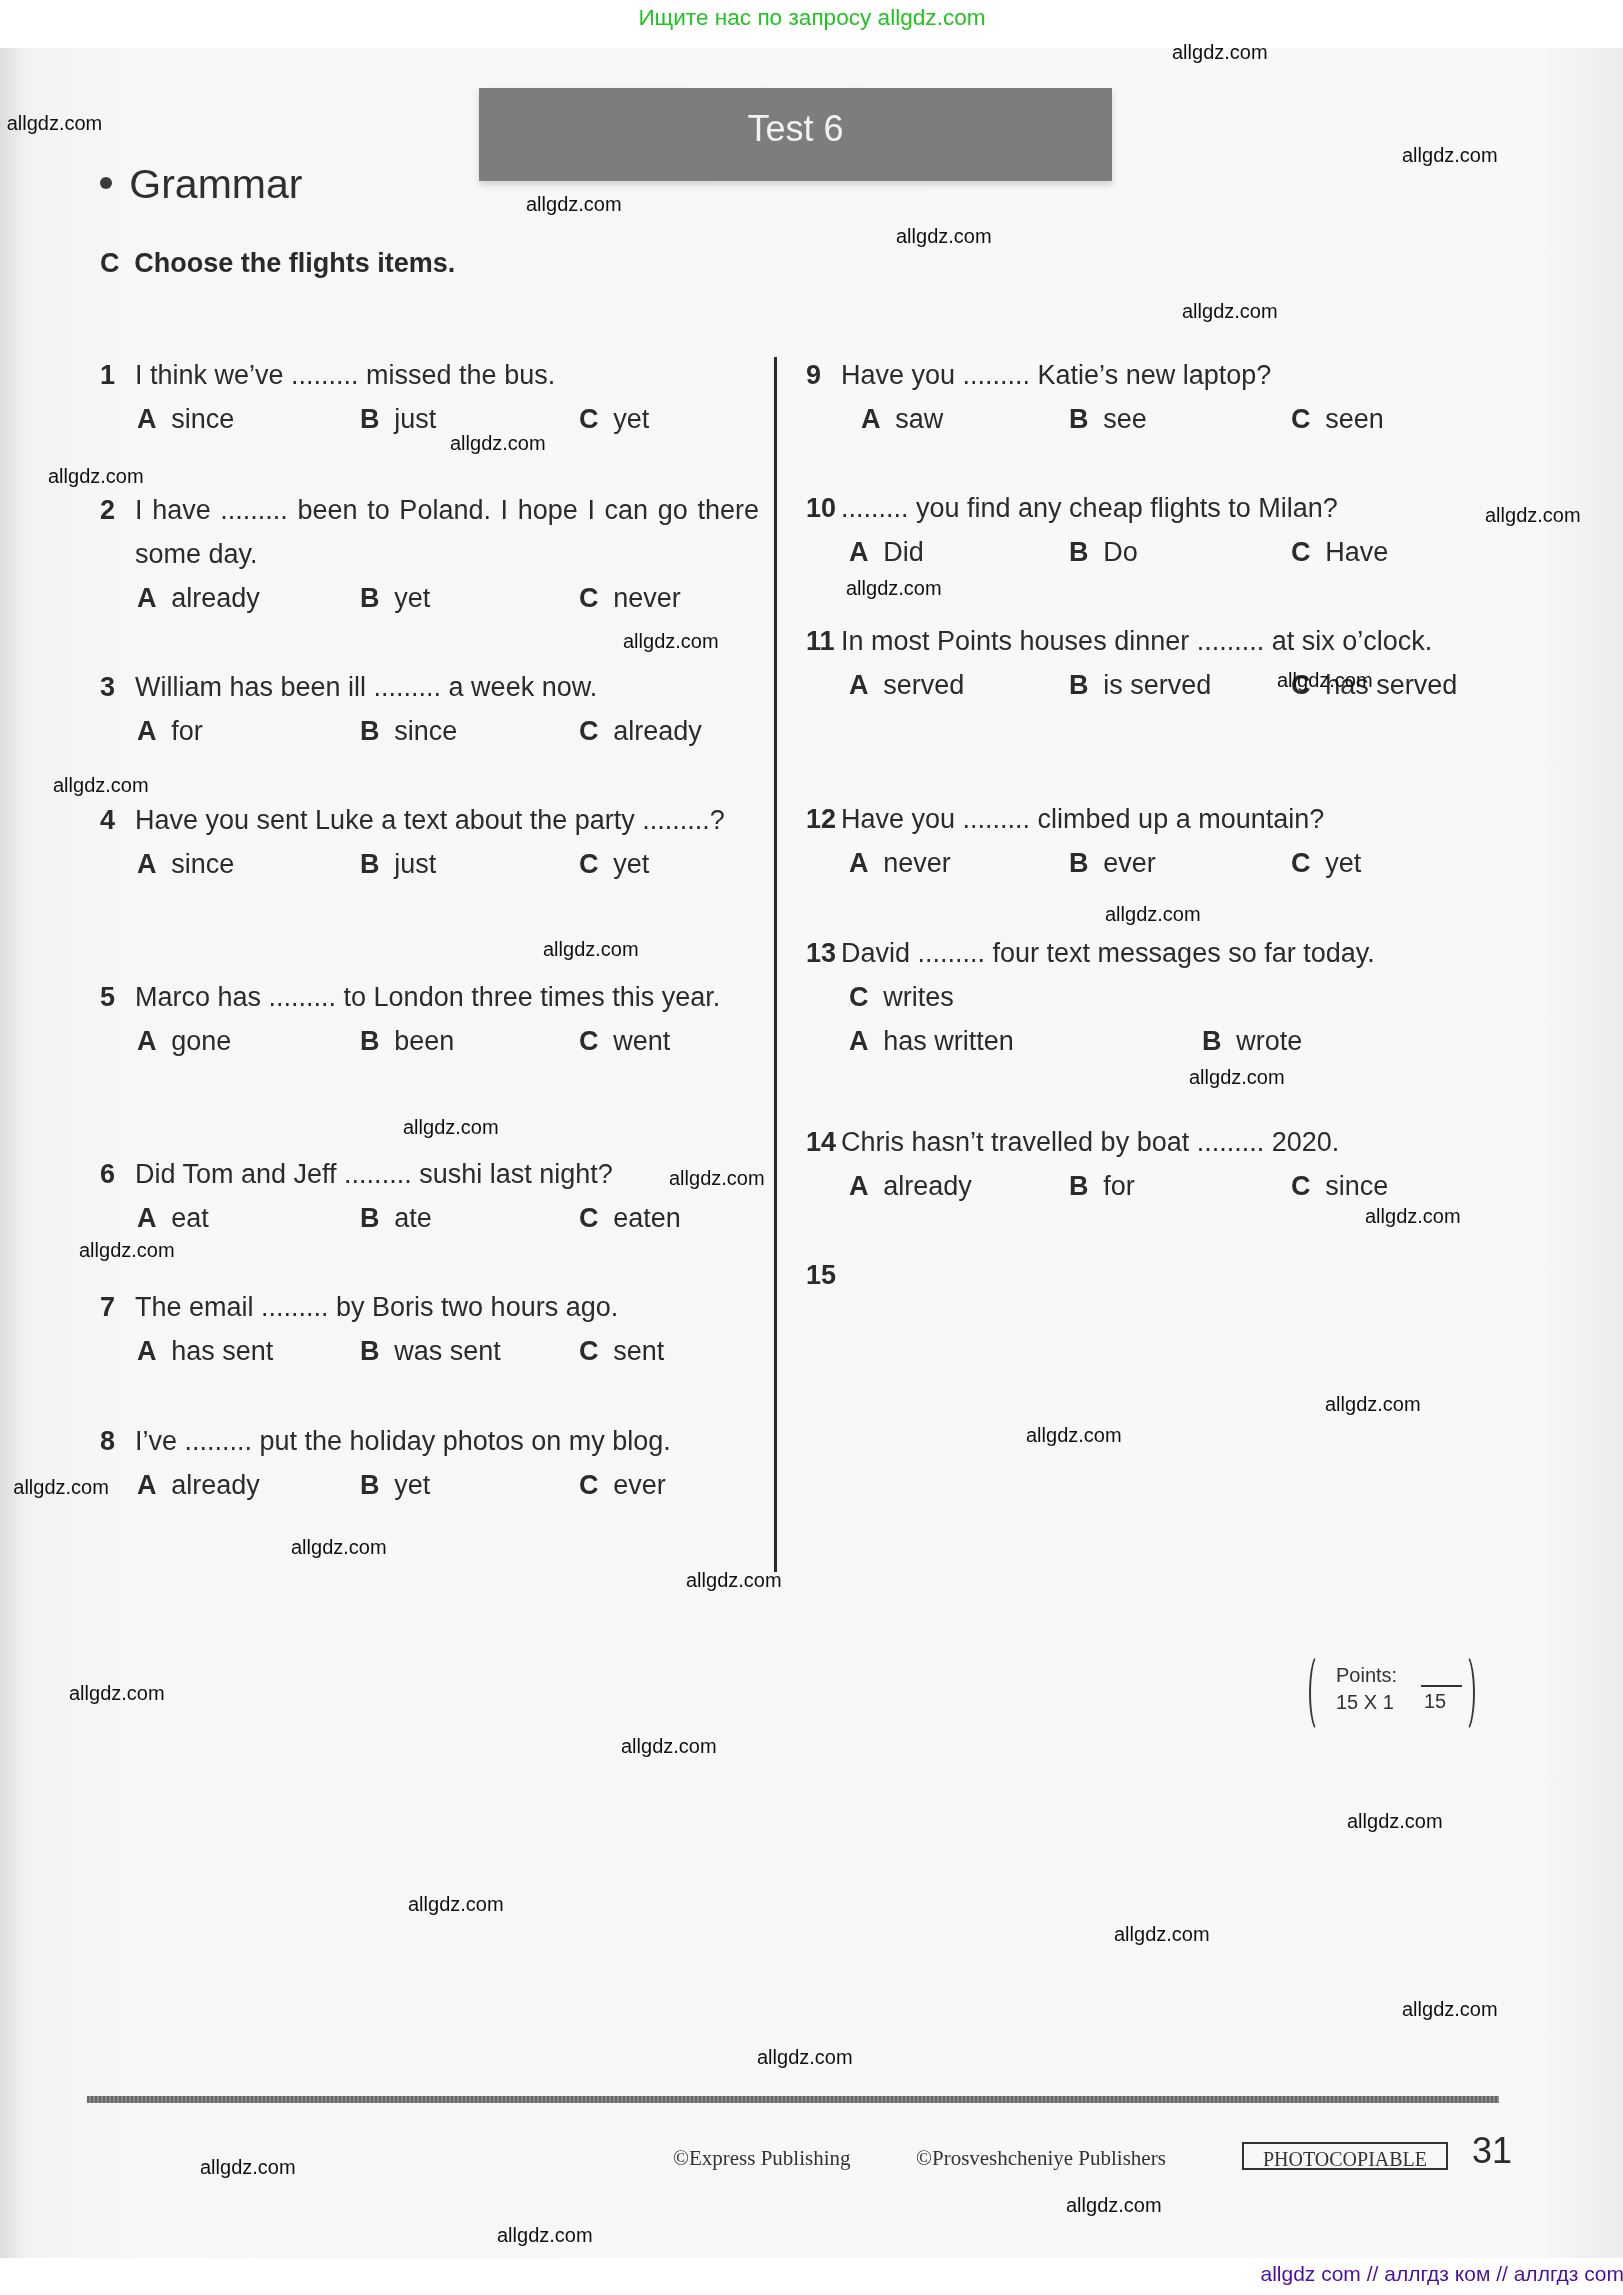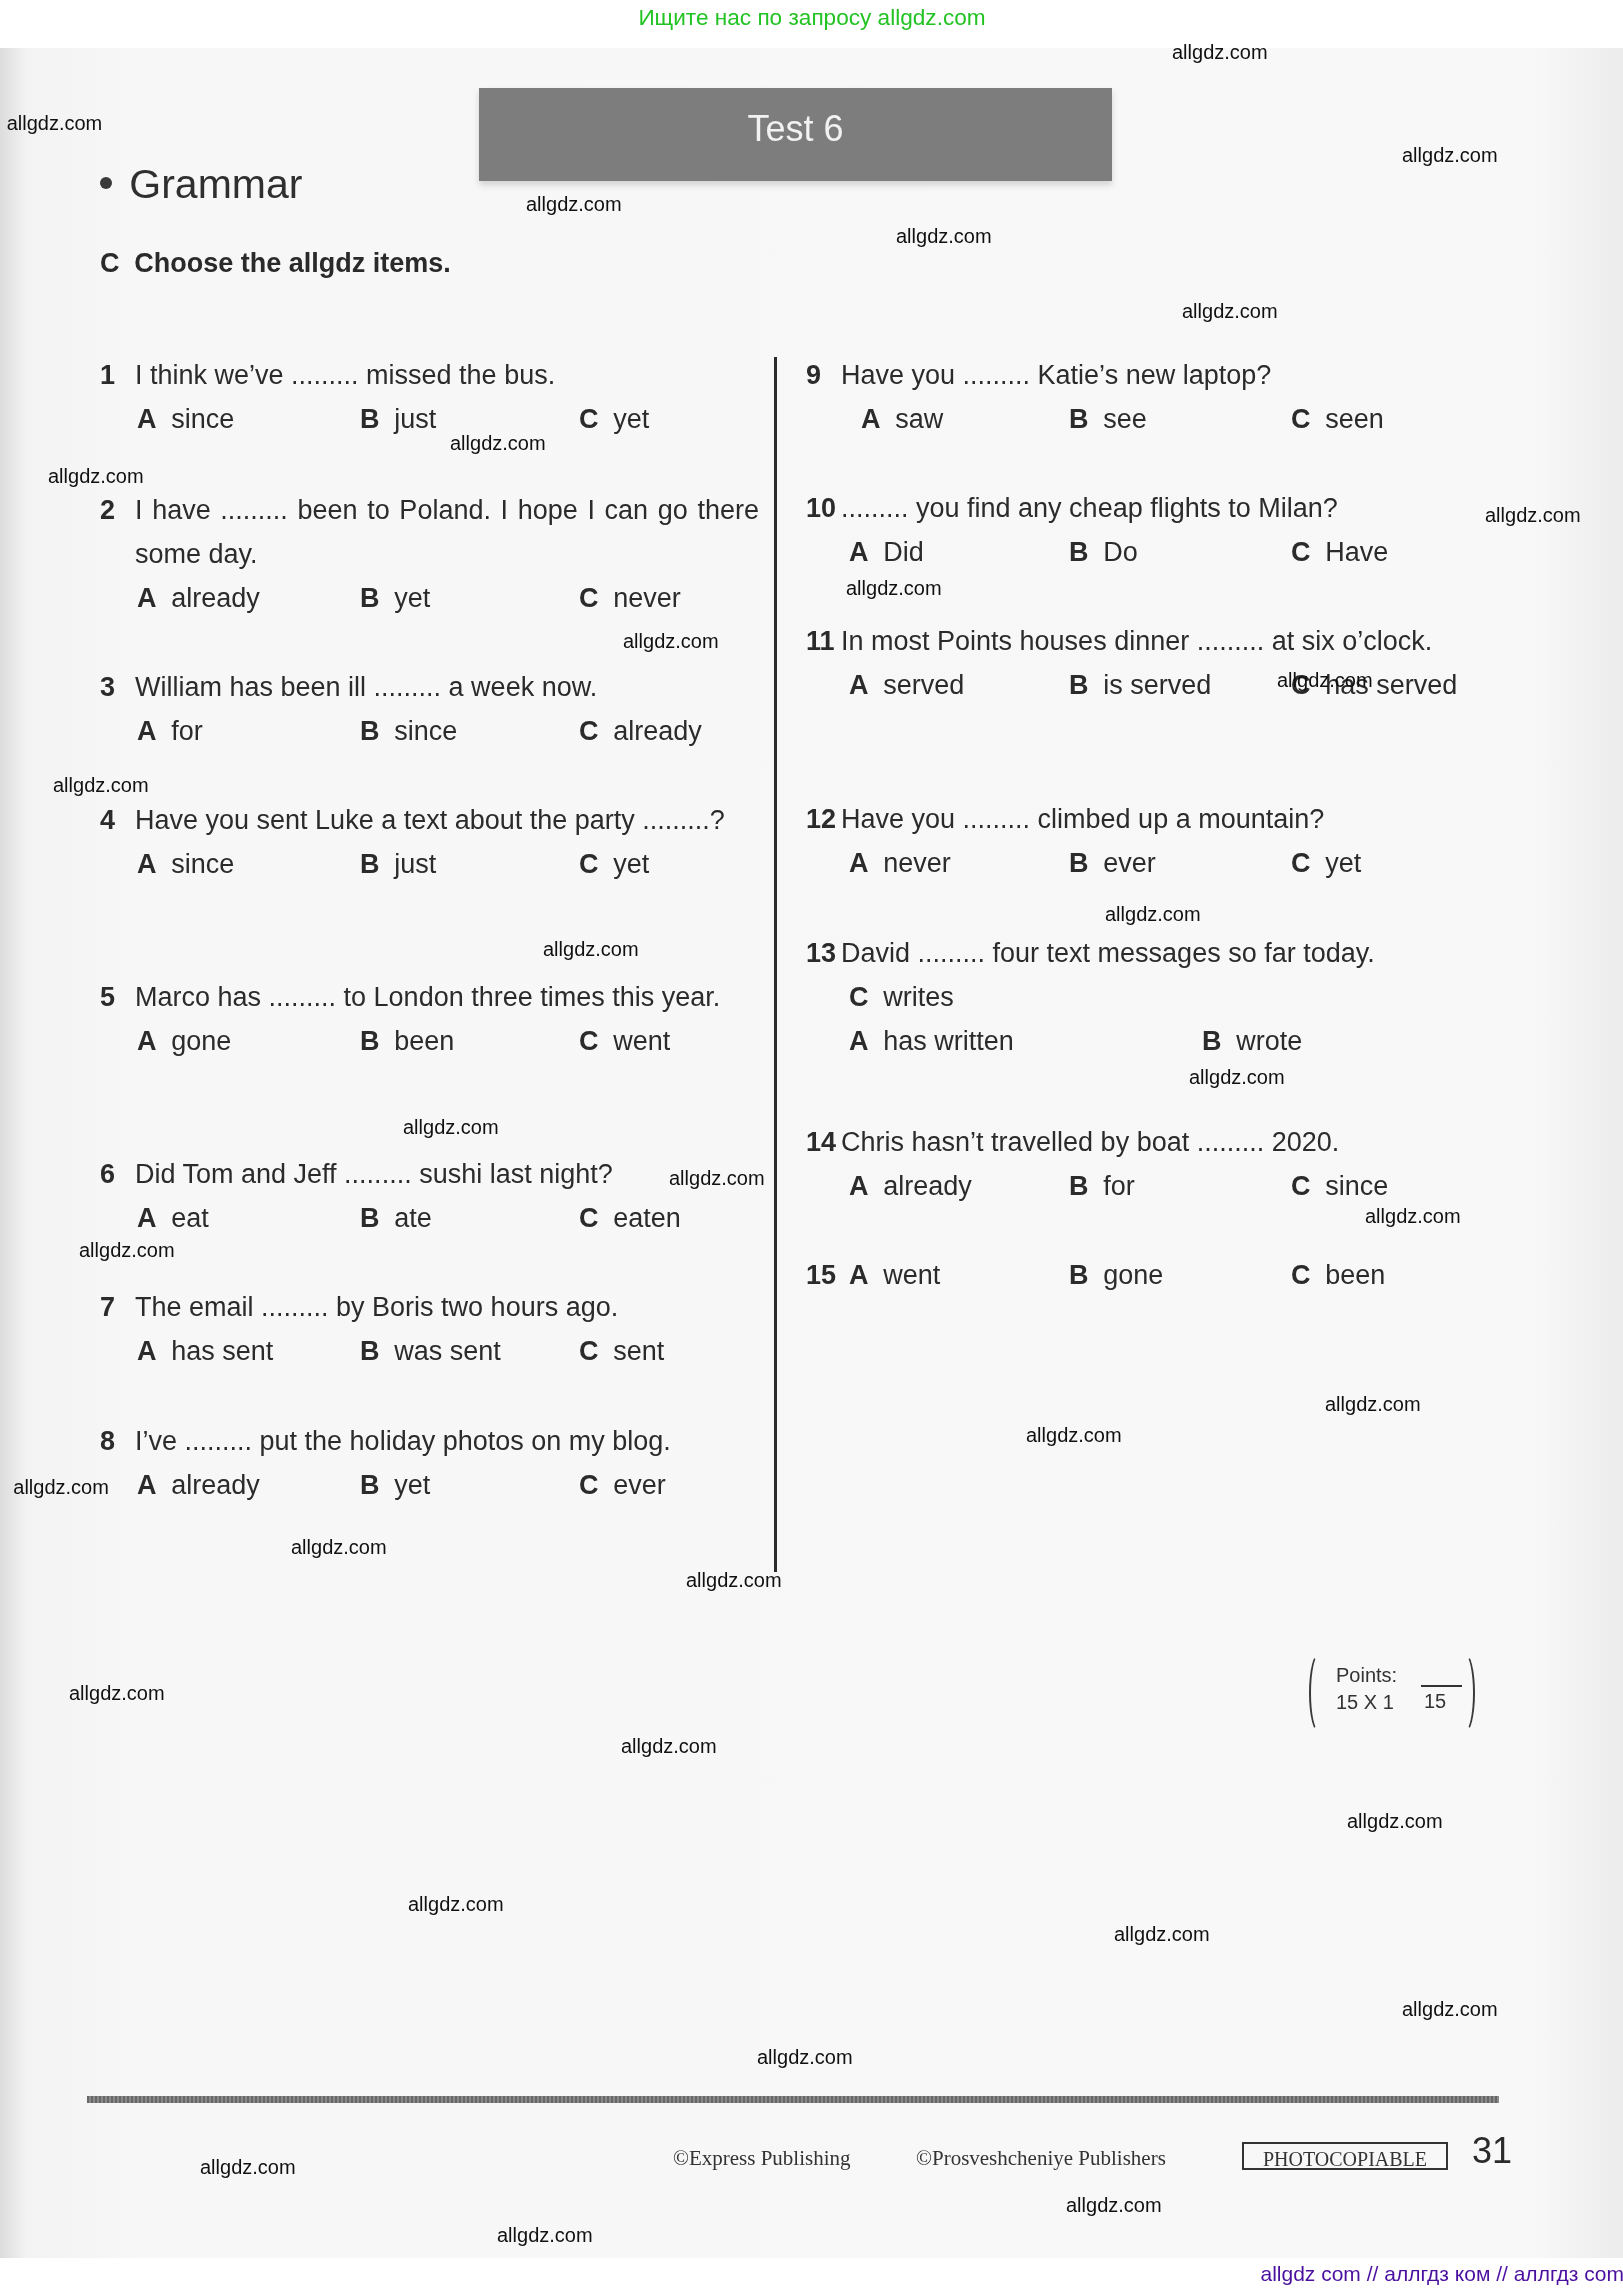--- a/index.html
+++ b/index.html
@@ -67,21 +67,21 @@
 
   <div class="test-header">
     <span>Test 6</span>
   </div>
 
   <div class="section-title">
     <span class="bullet"></span><span>Grammar</span>
   </div>
 
   <div class="task-instruction">
-    <span class="letter">C</span><span>Choose the allgdz items.</span>
+    <span class="letter">C</span><span>Choose the flights items.</span>
   </div>
 
   <div class="column-divider"></div>
 
   <div class="question" style="left:100px; top:305px; width:659px;">
     <span class="qnum">1</span>
     <span class="qtext">I think we’ve ......... missed the bus.</span>
     <div class="opts">
       <span class="opt" style="left:37px"><span class="ol">A</span><span>since</span></span>
       <span class="opt" style="left:260px"><span class="ol">B</span><span>just</span></span>
@@ -216,25 +216,20 @@
     <span class="qtext">Chris hasn’t travelled by boat ......... 2020.</span>
     <div class="opts">
       <span class="opt" style="left:43px"><span class="ol">A</span><span>already</span></span>
       <span class="opt" style="left:263px"><span class="ol">B</span><span>for</span></span>
       <span class="opt" style="left:485px"><span class="ol">C</span><span>since</span></span>
     </div>
   </div>
 
   <div class="question" style="left:806px; top:1205px; width:673px;">
     <span class="qnum">15</span>
-    <div class="opts">
-      <span class="opt" style="left:43px"><span class="ol">A</span><span>went</span></span>
-      <span class="opt" style="left:263px"><span class="ol">B</span><span>gone</span></span>
-      <span class="opt" style="left:485px"><span class="ol">C</span><span>been</span></span>
-    </div>
   </div>
 
   <div class="points-box">
     <div class="paren-l"></div>
     <div class="plabel">
       <div>Points:</div>
       <div>15 X 1</div>
     </div>
     <div class="pline"></div>
     <div class="ptotal">15</div>

